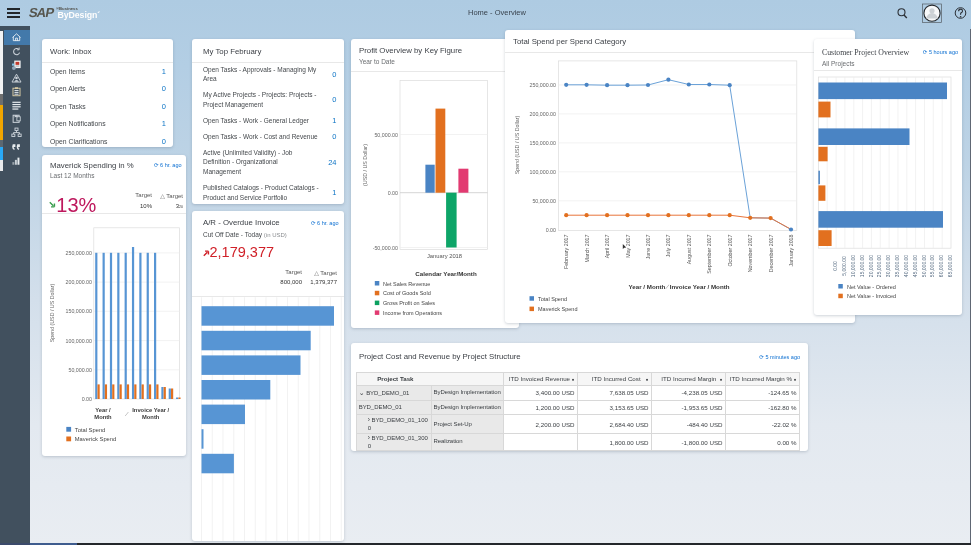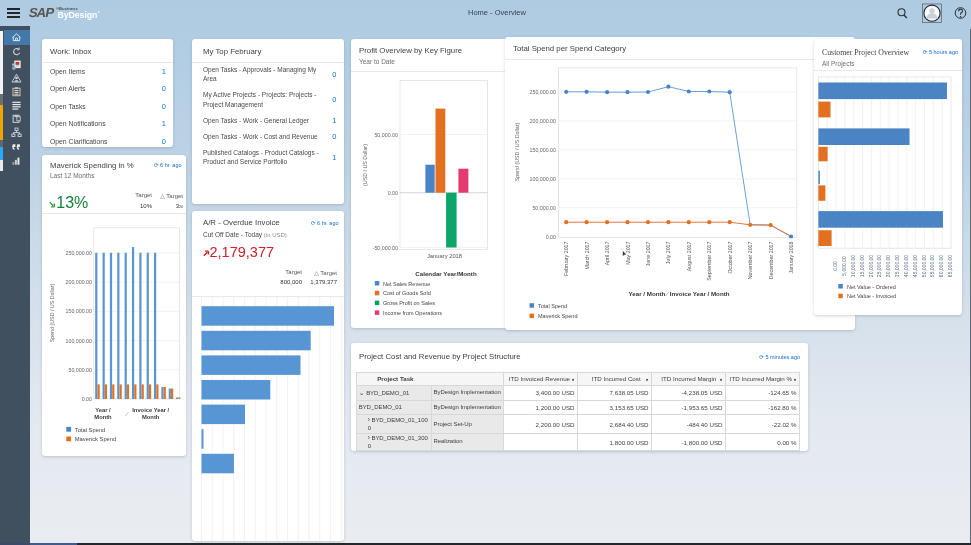--- a/index.html
+++ b/index.html
@@ -144,21 +144,21 @@
     <div class="num" style="right:7px;top:24px;line-height:17.5px;text-align:right;">1<br>0<br>0<br>1<br>0</div>
   </div>
 
   <div class="card" id="cardM" style="left:42px;top:154.5px;width:143.5px;height:301.3px;padding-left:12px;">
     <div class="ctitle" style="left:8px;top:6.2px;">Maverick Spending in %</div>
     <div class="ts" style="right:4px;top:7.5px;">⟳ 6 hr. ago</div>
     <div class="csub" style="left:8px;top:17.5px;">Last 12 Months</div>
     <svg class="abs" style="left:6.5px;top:46px;" width="7" height="7" viewBox="0 0 9 9">
       <path d="M 1 1.5 L 5.5 6 M 7 7.5 L 2.6 7.5 M 7 7.5 L 7 3.1" stroke="#3a9d4e" stroke-width="1.8" fill="none"></path>
     </svg>
-    <div class="abs" style="left:14.3px;top:39.8px;font-size:16px;color:#15803d;">13%</div>
+    <div class="abs" style="left:14.3px;top:39.8px;font-size:20px;color:#be185d;">13%</div>
     <div class="abs" style="left:0;top:37.5px;width:110px;font-size:6px;color:#555;text-align:right;">Target</div>
     <div class="abs" style="left:0;top:48.5px;width:110px;font-size:6px;color:#333;text-align:right;">10%</div>
     <div class="abs" style="left:0;top:37.5px;width:141px;font-size:6px;color:#555;text-align:right;">△ Target</div>
     <div class="abs" style="left:0;top:48.5px;width:141px;font-size:6px;color:#333;text-align:right;">3<span style="font-size:3.5px;">20</span></div>
     <div class="divider" style="top:58.5px;"></div>
     <svg width="143.5" height="301.3" viewBox="0 0 143.5 301.3">
       <rect x="51.8" y="72.8" width="85.8" height="171.2" fill="none" stroke="#dcdcdc" stroke-width="0.7"></rect>
       <g stroke="#ececec" stroke-width="0.7">
         <line x1="51.8" y1="97.9" x2="137.6" y2="97.9"></line>
         <line x1="51.8" y1="127.1" x2="137.6" y2="127.1"></line>
@@ -227,20 +227,24 @@
         </div>
       <div class="wlrow">
           <div class="wlt">Open Tasks - Work - General Ledger</div>
           <div class="wln">1</div>
         </div>
       <div class="wlrow">
           <div class="wlt">Open Tasks - Work - Cost and Revenue</div>
           <div class="wln">0</div>
         </div>
       <div class="wlrow">
+          <div class="wlt">Active (Unlimited Validity) - Job<br>Definition - Organizational<br>Management</div>
+          <div class="wln">24</div>
+        </div>
+      <div class="wlrow">
           <div class="wlt">Published Catalogs - Product Catalogs -<br>Product and Service Portfolio</div>
           <div class="wln">1</div>
         </div>
     </div>
   </div>
 
   <div class="card" id="cardAR" style="left:192px;top:210.5px;width:151.5px;height:330.5px;">
     <div class="ctitle" style="left:11px;top:7.6px;">A/R - Overdue Invoice</div>
     <div class="ts" style="right:5px;top:9px;">⟳ 6 hr. ago</div>
     <div class="csub" style="left:11px;top:20.5px;color:#44484c;">Cut Off Date - Today <span style="color:#8a8d90;font-size:6px;">(in USD)</span></div>
@@ -311,21 +315,21 @@
         <rect x="23.8" y="251.8" width="4.5" height="4.5" fill="#e2701f"></rect>
         <text x="32" y="256.3">Cost of Goods Sold</text>
         <rect x="23.8" y="261.6" width="4.5" height="4.5" fill="#0ca160"></rect>
         <text x="32" y="266.1">Gross Profit on Sales</text>
         <rect x="23.8" y="271.4" width="4.5" height="4.5" fill="#e23a71"></rect>
         <text x="32" y="275.9">Income from Operations</text>
       </g>
     </svg>
   </div>
 
-  <div class="card" id="card4" style="left:505px;top:37px;width:350px;height:292.5px;">
+  <div class="card" id="card4" style="left:505px;top:30px;width:350px;height:292.5px;">
     <div class="ctitle" style="left:8px;top:7.4px;">Total Spend per Spend Category</div>
     <div class="divider" style="top:22.1px;"></div>
     <svg width="302.5" height="292.5" viewBox="0 0 302.5 292.5" id="svg4">
         <rect x="53.4" y="30.9" width="238.4" height="169.7" fill="none" stroke="#dcdcdc" stroke-width="0.7"></rect>
         <g stroke="#ececec" stroke-width="0.7">
           <line x1="53.4" y1="170.8" x2="291.8" y2="170.8"></line>
           <line x1="53.4" y1="141.8" x2="291.8" y2="141.8"></line>
           <line x1="53.4" y1="112.9" x2="291.8" y2="112.9"></line>
           <line x1="53.4" y1="83.9" x2="291.8" y2="83.9"></line>
           <line x1="53.4" y1="55.0" x2="291.8" y2="55.0"></line>

